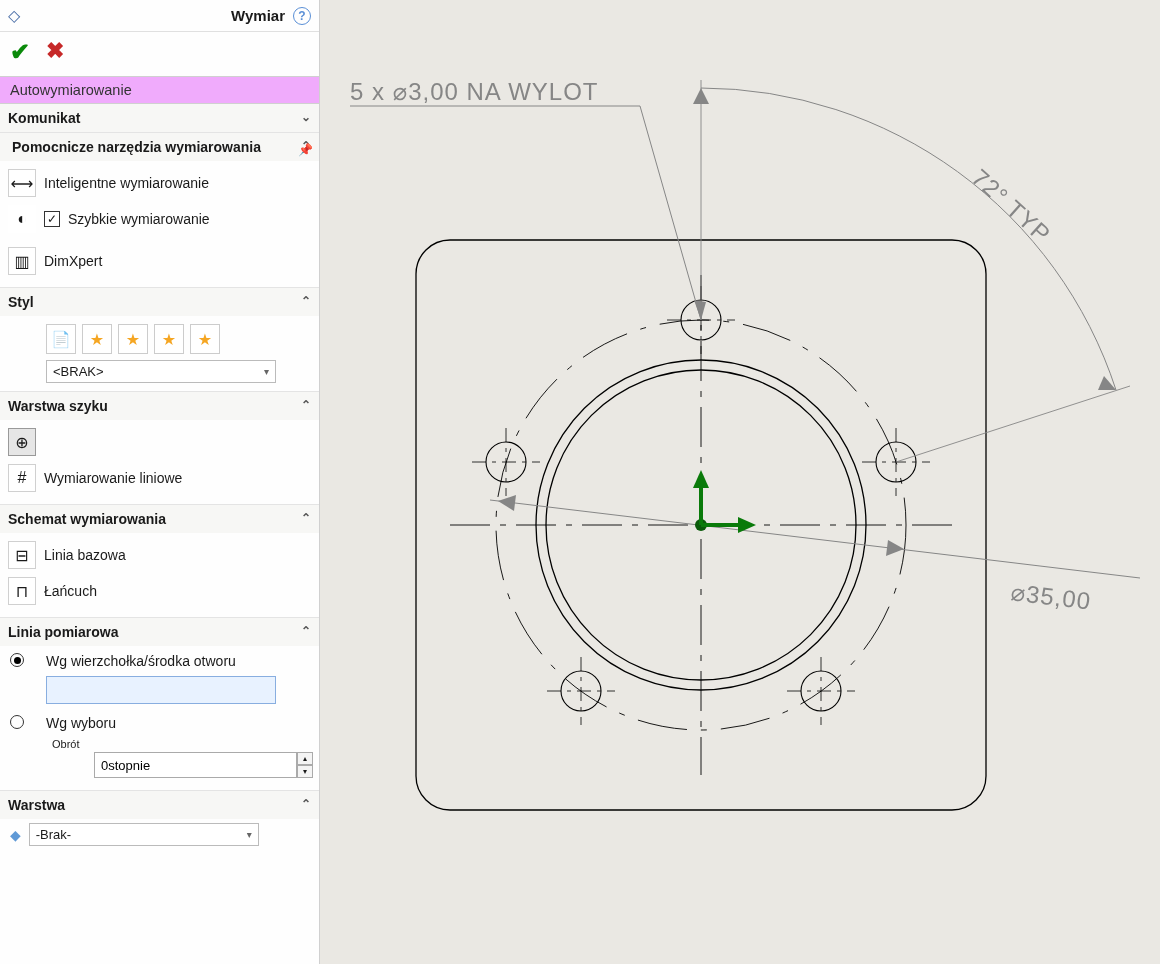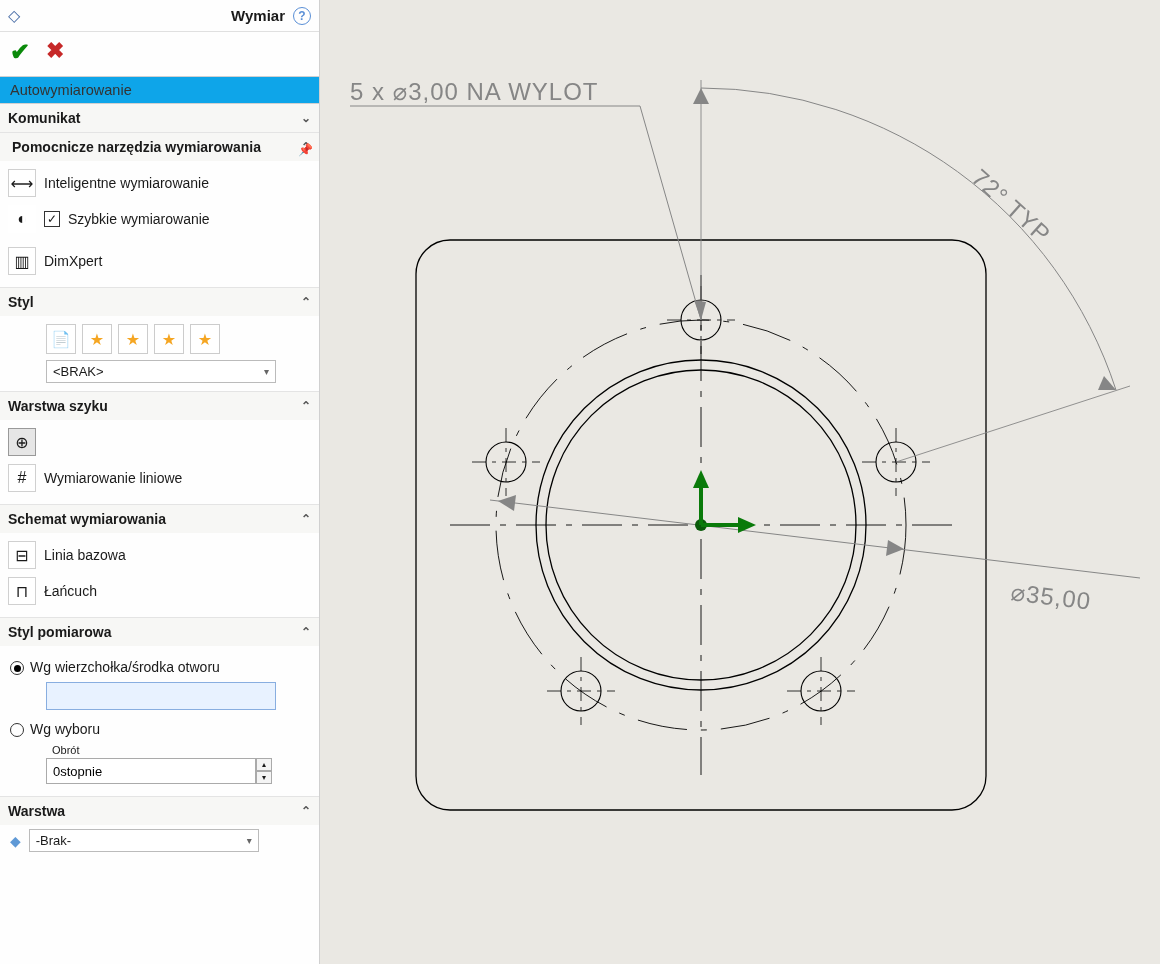--- a/index.html
+++ b/index.html
@@ -43,24 +43,24 @@
     border-top: 1px solid #d0d0d0;
     border-bottom: 1px solid #d0d0d0;
   }
   .tab {
     padding: 5px 10px;
     font-size: 14.5px;
     color: #333;
     cursor: pointer;
   }
   .tab.selected {
-    background: #0ea5e9;
+    background: #f0abfc;
   }
   .section-header {
-    display: flex; align-items: center; justify-content: space-between;
+    display: flex; justify-content: space-between;
     padding: 6px 8px;
     font-weight: 600;
     font-size: 14px;
     border-top: 1px solid #e4e4e4;
     cursor: pointer;
     background: #f7f7f5;
   }
   .section-header.top { border-top: none; }
   .chevron { color: #555; font-size: 12px; }
   .section-body {
@@ -93,41 +93,41 @@
     display: flex; align-items: center; justify-content: center;
     cursor: pointer; font-size: 16px; background: #fff;
   }
   .select {
     border: 1px solid #bbb; background: #fff;
     padding: 3px 6px; font-size: 13px;
     display: flex; align-items: center; justify-content: space-between;
     cursor: pointer;
   }
   .select .arrow { color: #666; font-size: 10px; }
-  .radio-row { display: flex; align-items: flex-end; gap: 6px; padding: 3px 4px; margin-top: 6px; }
+  .radio-row { display: flex; align-items: flex-start; gap: 22px; padding: 3px 4px; }
   .radio {
     width: 14px; height: 14px; border: 1.5px solid #333; border-radius: 50%;
     display: flex; align-items: center; justify-content: center;
   }
   .radio.checked::after {
     content: ""; width: 7px; height: 7px; background: #000; border-radius: 50%;
   }
   .input-field {
     border: 1px solid #88aee0;
     background: #e8f2ff;
     height: 28px;
     margin: 4px 0 8px 40px;
     width: 230px;
   }
   .spinner-row {
     display: flex; align-items: center; margin: 2px 0 4px 40px; gap: 0;
   }
   .spinner-input {
     border: 1px solid #aaa; height: 26px; width: 210px; padding: 2px 6px;
-    font-size: 13px; background: #fff;
+    font-size: 13px; background: #fff; margin-left: 48px;
   }
   .spinner-btns { display: flex; flex-direction: column; }
   .spinner-btn {
     width: 16px; height: 13px; border: 1px solid #aaa; background: #f4f4f4;
     font-size: 8px; display: flex; align-items: center; justify-content: center;
     cursor: pointer;
   }
   .indent-label { padding-left: 46px; font-size: 11px; padding-top: 4px; }
   .layer-row { display: flex; align-items: center; gap: 8px; padding: 4px 8px 8px 10px; }
 
@@ -229,21 +229,21 @@
       <span class="icon-box">⊟</span>
       <span class="label">Linia bazowa</span>
     </div>
     <div class="row">
       <span class="icon-box">⊓</span>
       <span class="label">Łańcuch</span>
     </div>
   </div>
 
   <div class="section-header">
-    <span>Styl pomiarowa</span>
+    <span>Linia pomiarowa</span>
     <span class="chevron">⌃</span>
   </div>
   <div class="section-body">
     <div class="radio-row">
       <span class="radio checked"></span>
       <span>Wg wierzchołka/środka otworu</span>
     </div>
     <div class="input-field"></div>
     <div class="radio-row">
       <span class="radio"></span>

